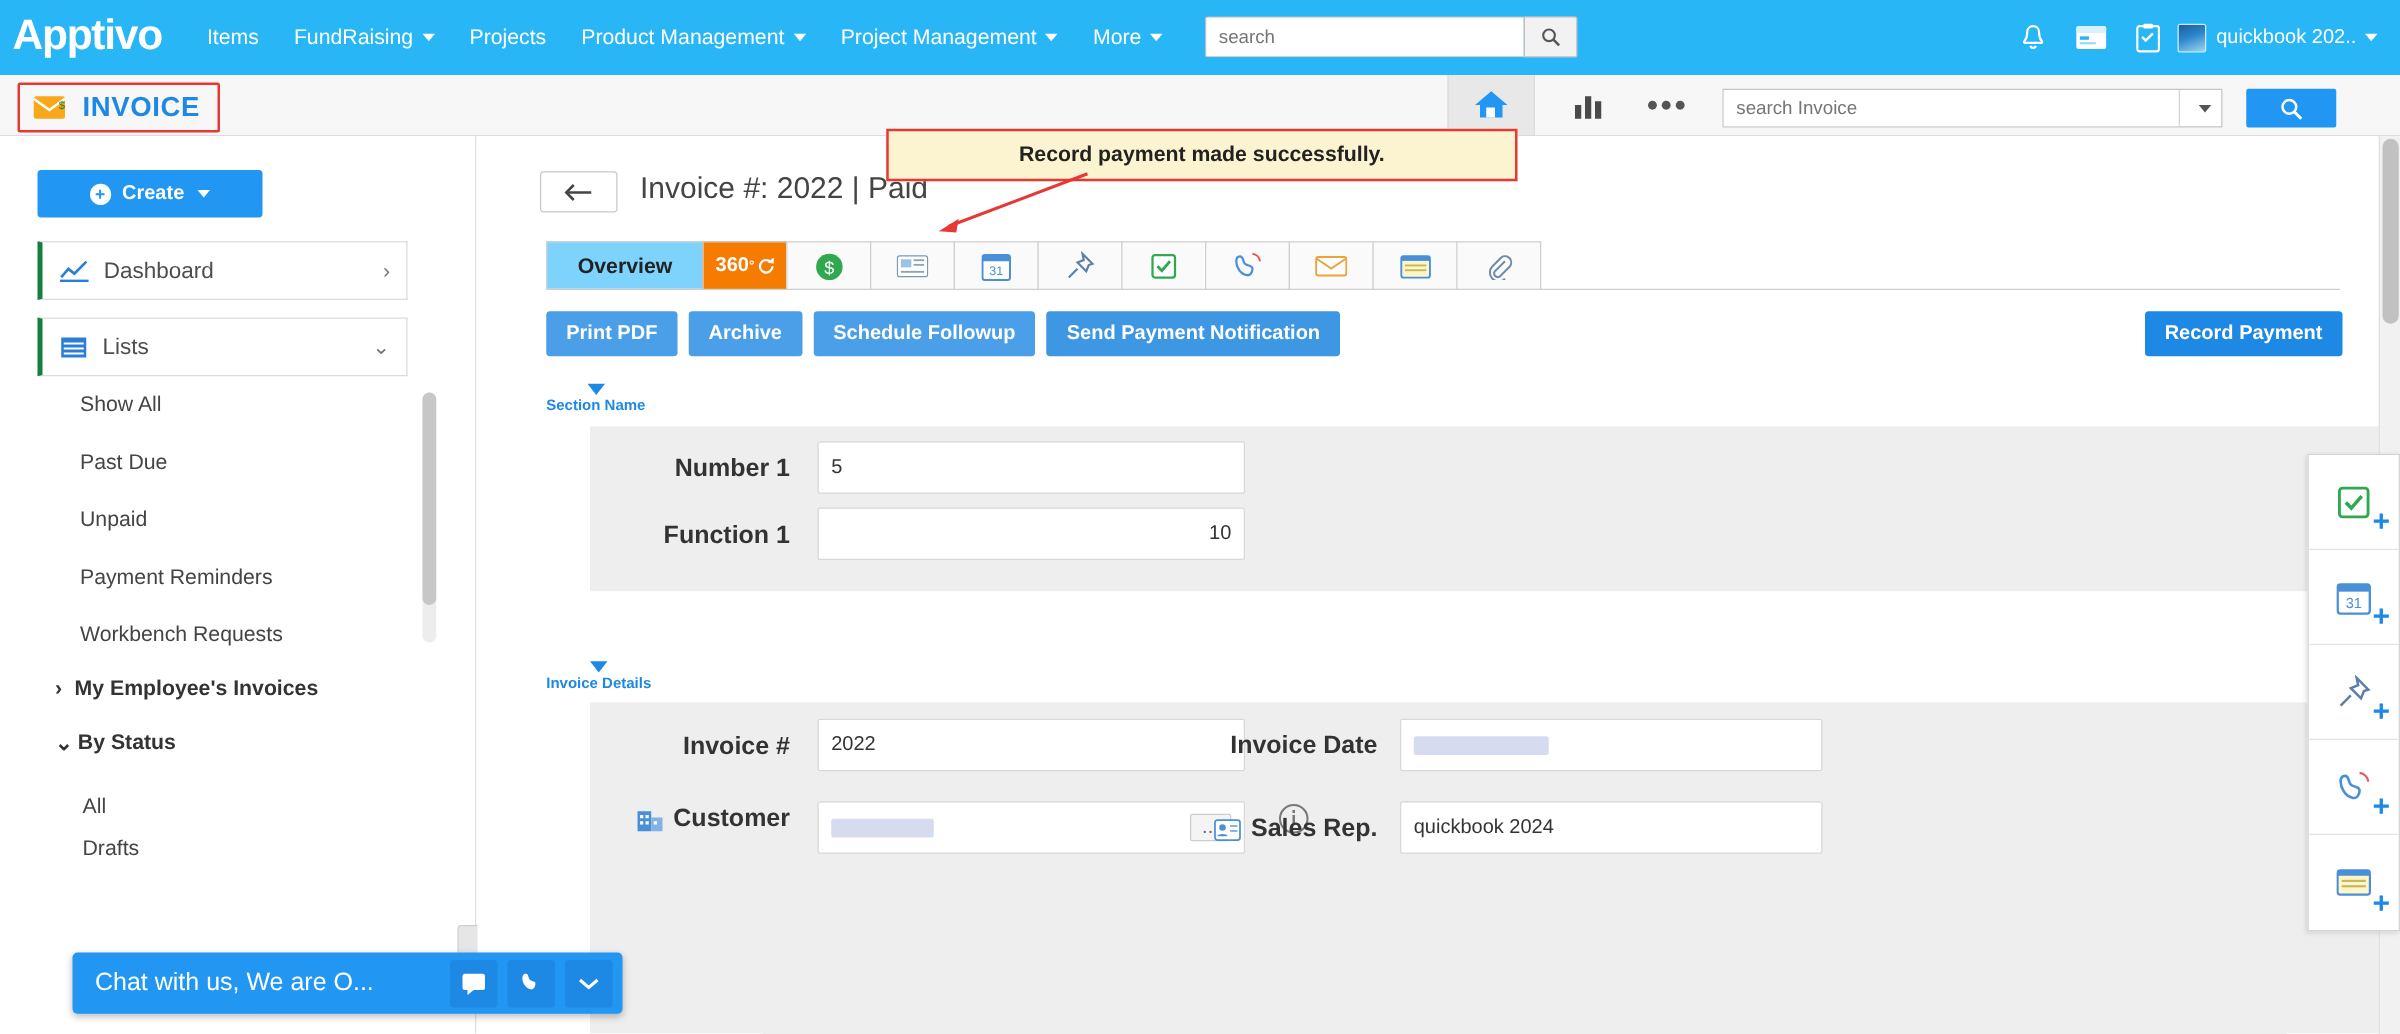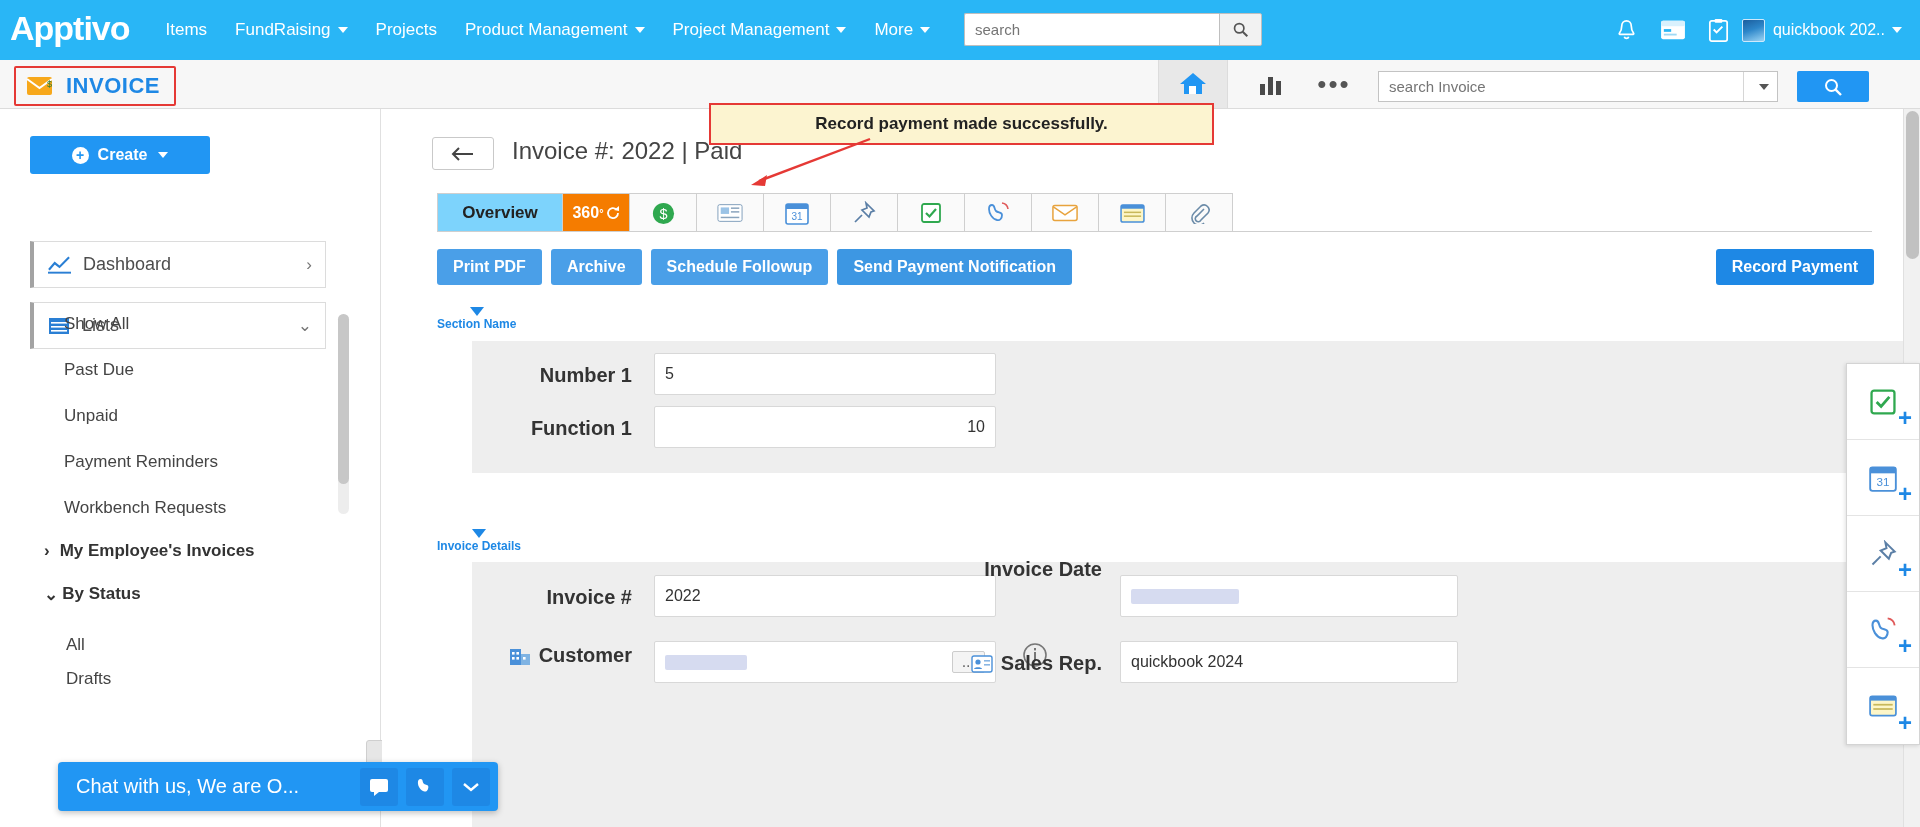--- a/index.html
+++ b/index.html
@@ -106,21 +106,21 @@
     width:17px; height:17px; border-radius:50%; background:#fff; color:#2196f3;
     font-size:14px; font-weight:bold; display:flex; align-items:center; justify-content:center; line-height:1;
   }
   .side-row {
     position:absolute; left:30px; width:296px; height:47px;
     display:flex; align-items:center; padding-left:14px;
     border:1px solid #dcdcdc; background:#fff; cursor:pointer;
   }
   .side-row .lbl { font-size:18px; color:#4d4d4d; margin-left:12px; }
   .side-row .chev { position:absolute; right:13px; color:#777; font-size:17px; }
-  .side-row.active-blue { border-left:4px solid #a3a3a3;margin-top:48px; }
+  .side-row.active-blue { border-left:4px solid #15803d; }
   .sub-item {
     position:absolute; left:30px; width:296px; height:38px;
     display:flex; align-items:center; font-size:17px; color:#444; cursor:pointer;
     padding-left:34px;
   }
   .sub-item.arrowed { padding-left:14px; gap:10px; font-weight:bold; color:#333; }
   .scroll-track {
     position:absolute; left:338px; top:205px; width:11px; height:200px;
     background:#ededed; border-radius:6px;
   }
@@ -499,21 +499,21 @@
 
     <div class="section-head" style="left:55px; top:420px;">
       <i class="chev-d"></i>
       <span>Invoice Details</span>
     </div>
     <div class="panel" style="left:90px; top:453px; width:1448px; height:265px;"></div>
 
     <div class="fld-label" style="left:110px; top:477px; width:140px;">Invoice #</div>
     <div class="fld-box" style="left:272px; top:466px; width:342px; height:42px;">2022</div>
 
-    <div class="fld-label" style="left:570px; top:449px; width:150px;">Invoice Date</div>
+    <div class="fld-label" style="left:570px; top:476px; width:150px;">Invoice Date</div>
     <div class="fld-box" style="left:738px; top:466px; width:338px; height:42px;">
       <span class="redact" style="width:108px;"></span>
     </div>
 
     <div class="fld-label" style="left:110px; top:535px; width:140px; display:flex; align-items:center; justify-content:flex-end; gap:8px;">
       <svg width="22" height="20" viewBox="0 0 22 20">
         <rect x="1" y="3" width="11" height="16" fill="#4a90d9"></rect>
         <rect x="12" y="8" width="9" height="11" fill="#7fb3e3"></rect>
         <rect x="3" y="6" width="2.6" height="2.6" fill="#fff"></rect>
           <rect x="7.4" y="6" width="2.6" height="2.6" fill="#fff"></rect>

